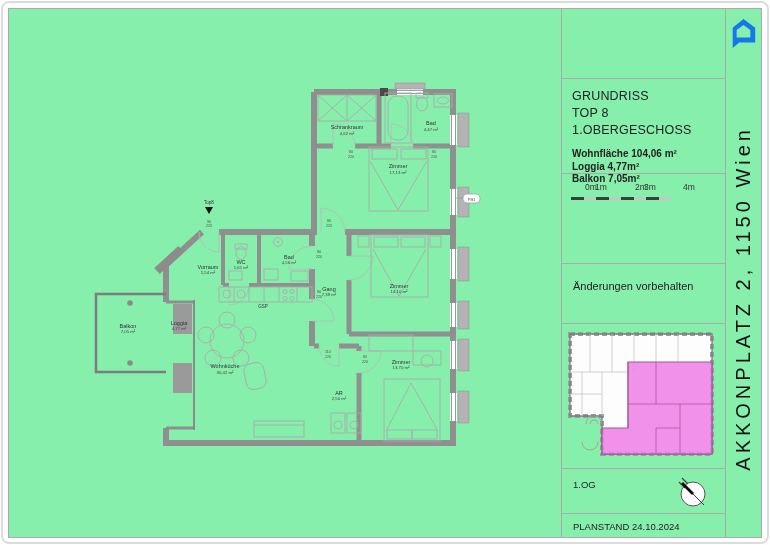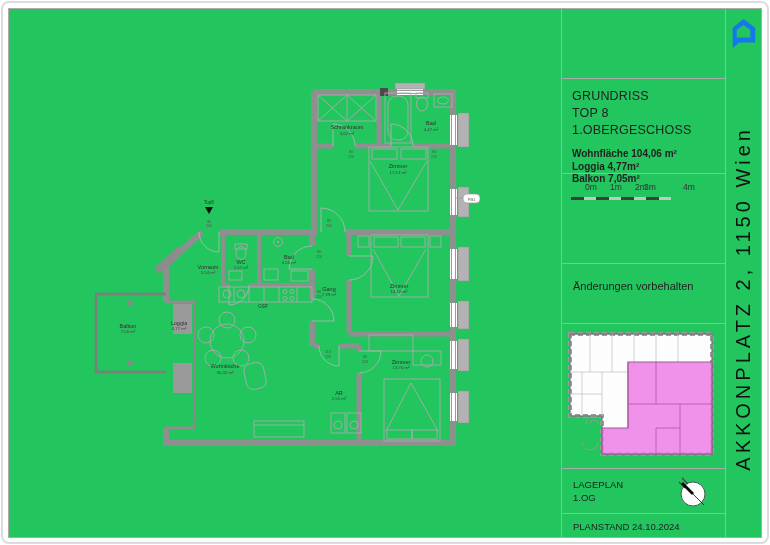--- a/index.html
+++ b/index.html
@@ -1,37 +1,37 @@
 <!DOCTYPE html>
 <html><head>
 <meta charset="utf-8">
 <style>
   html,body{margin:0;padding:0;background:#fff;}
   body{width:770px;height:545px;position:relative;font-family:"Liberation Sans",sans-serif;color:#1f1f1f;overflow:hidden;}
   .widget-frame{position:absolute;inset:1px;border:2px solid #dcdcdc;border-radius:8px;pointer-events:none;}
-  .sheet{position:absolute;left:8px;top:8px;width:752px;height:528px;border:1px solid #ababab;background:#22c55e;}
+  .sheet{position:absolute;left:8px;top:8px;width:752px;height:528px;border:1px solid #ababab;background:#86efac;}
   .plan-area{position:absolute;left:0;top:0;width:552px;height:528px;}
   .plan-svg{position:absolute;left:0;top:0;}
   .title-col{position:absolute;left:552px;top:0;width:163px;height:528px;border-left:1px solid #ababab;border-right:1px solid #ababab;}
   .tbox{position:absolute;left:0;width:163px;border-top:1px solid #ababab;box-sizing:border-box;}
   .tbox.first{border-top:none;}
   .b1{top:0;height:69px;}
   .b2{top:69px;height:95px;padding:9px 0 0 10px;}
   .b3{top:164px;height:90px;}
   .b4{top:254px;height:60px;padding:16px 0 0 11px;}
   .b5{top:314px;height:145px;}
   .b6{top:459px;height:45px;padding:9px 0 0 11px;}
   .b7{top:504px;height:24px;padding:7px 0 0 11px;}
   .title-lines div{font-size:12.5px;line-height:17px;letter-spacing:.2px;color:#222;}
   .area-lines{margin-top:9px;}
   .area-lines div{font-size:10px;line-height:12.5px;color:#222;font-weight:bold;}
   .scale-wrap{position:absolute;left:9px;top:8px;width:120px;}
   .scale-labels{position:relative;height:11px;font-size:8.5px;color:#333;}
   .scale-labels span{position:absolute;top:0;padding-left:14px;}
-  .sl0{left:0;} .sl1{left:25px;} .sl2{left:50px;} .sl3{left:59px;} .sl4{left:98px;text-align:center;}
+  .sl0{left:0;} .sl1{left:10px;} .sl2{left:50px;} .sl3{left:59px;} .sl4{left:98px;text-align:center;}
   .scale-bar{position:relative;margin-top:4px;width:100px;height:3px;display:flex;}
   .scale-bar i{display:block;height:3px;width:12.5px;}
   .seg-d{background:#3d3d3d;} .seg-l{background:#c6c6c6;}
   .disclaimer{font-size:11px;color:#222;}
   .lage-svg{position:absolute;left:0;top:0;}
   .lp-line{font-size:9.5px;line-height:13px;color:#222;}
   .compass{position:absolute;right:12px;top:3px;}
   .planstand{font-size:9.5px;color:#222;}
   .side-strip{position:absolute;left:716px;top:0;width:36px;height:528px;}
   .logo{position:absolute;left:5px;top:8px;}
@@ -383,21 +383,20 @@
           <path d="M20,118 A8 8 0 0 0 36,118"></path>
         </g>
         <path d="M66,38 L150,38 L150,130 L40,130 L40,104 L66,104 Z" fill="#EF7FE6" fill-opacity="0.85" stroke="#9b5b94" stroke-width="1.2"></path>
         <g stroke="#b0559c" stroke-width="0.8" fill="none">
           <path d="M66,38 V104 M94,38 V80 M66,80 H150 M118,80 V130 M94,104 H118 M94,104 V130"></path>
         </g>
       </svg>
     </div>
 
     <div class="tbox b6">
-      <div class="lp-line">LAGEPLAN</div>
       <div class="lp-line">1.OG</div>
       <svg class="compass" width="40" height="40" viewBox="0 0 40 40">
         <circle cx="20" cy="22" r="12" fill="#fff" stroke="#555" stroke-width="1"></circle>
         <path d="M6,10 L12,16 M9,6 L15,12" stroke="#444" stroke-width="1.2"></path>
         <path d="M9,11 L20,22" stroke="#0a0a0a" stroke-width="2.8"></path>
         <path d="M20,22 L31,33" stroke="#0a0a0a" stroke-width="0.8"></path>
       </svg>
     </div>
 
     <div class="tbox b7">

